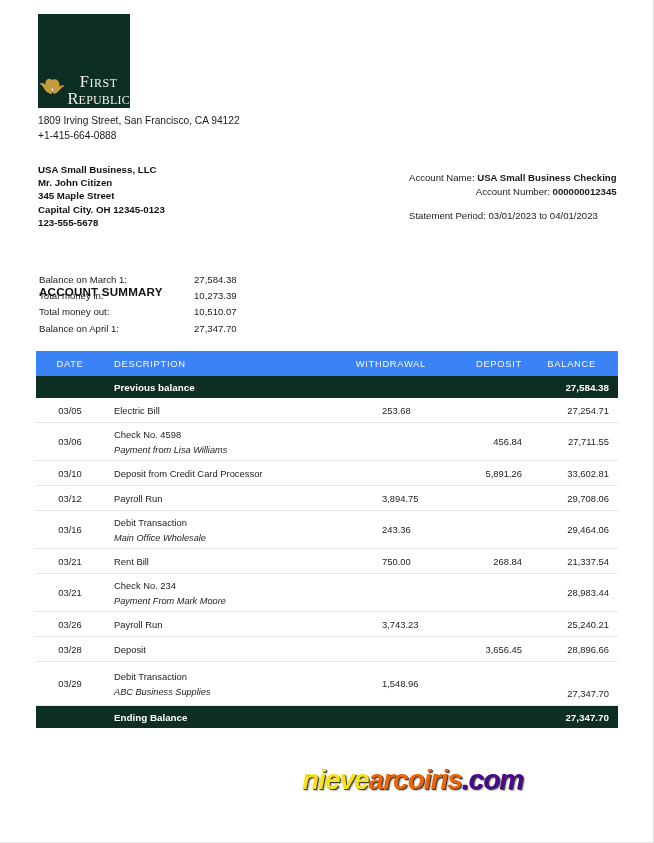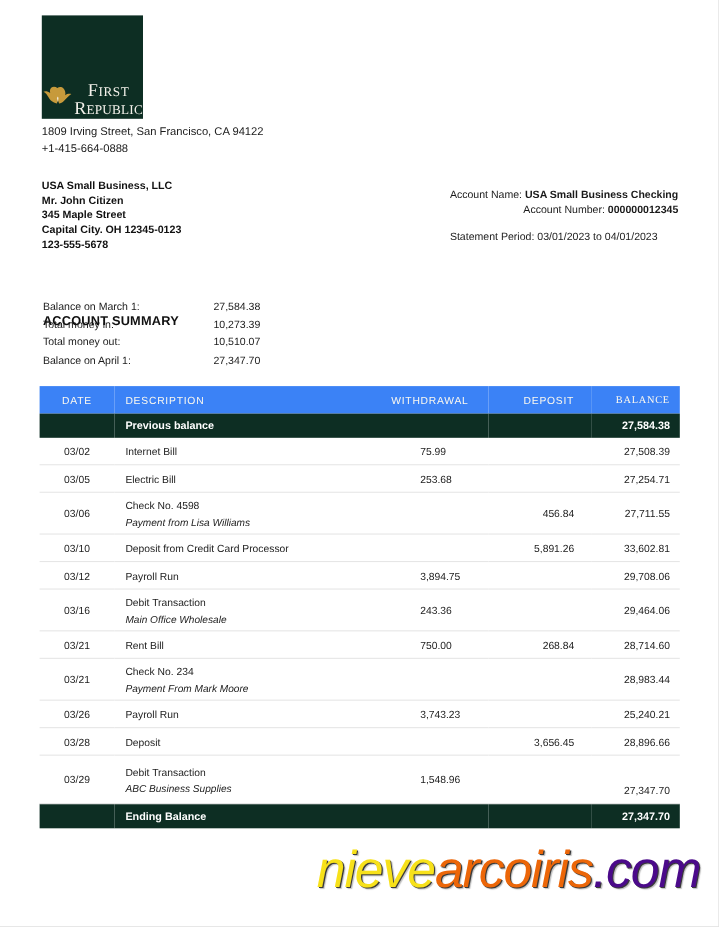--- a/index.html
+++ b/index.html
@@ -151,21 +151,21 @@
     font-weight: normal;
     letter-spacing: 0.7px;
     height: 25px;
     padding: 0 0 0 0;
     vertical-align: middle;
   }
   .txn thead th.h-date { text-align: center; }
   .txn thead th.h-desc { text-align: left; padding-left: 10px; }
   .txn thead th.h-wd   { text-align: right; padding-right: 18px; }
   .txn thead th.h-dep  { text-align: right; padding-right: 16px; }
-  .txn thead th.h-bal  { text-align: right; padding-right: 9px; font-family: Liberation Serif, serif; }
+  .txn thead th.h-bal  { text-align: right; padding-right: 22px; }
 
   .band {
     background: #0d2e23;
     color: #ffffff;
   }
   .band td {
     height: 22px;
     font-size: 9.8px;
     font-weight: bold;
     vertical-align: middle;
@@ -221,25 +221,25 @@
   .r2 td.t-date { vertical-align: middle; }
   .r2.bal-low td.t-bal {
     vertical-align: bottom;
     padding-top: 0;
     padding-bottom: 6px;
   }
 
   
   .watermark {
     position: absolute;
-    left: 288px;
+    left: 302px;
     top: 766px;
     font-family: "Liberation Sans", sans-serif;
-    font-size: 47px;
-    font-weight: normal;
+    font-size: 28px;
+    font-weight: bold;
     font-style: italic;
     letter-spacing: -1px;
     white-space: nowrap;
     line-height: 1;
   }
   .watermark span { text-shadow: 1px 1px 0 #3a3a3a, 2px 2px 1px rgba(0,0,0,.25); }
   .wm-1 { color: #f7e11a; }
   .wm-2 { color: #ec6608; }
   .wm-3 { color: #4b0a8a; }
 </style>
@@ -325,29 +325,20 @@
       </tr>
     </thead>
     <tbody id="txn-body">
       <tr class="band">
         <td></td>
         <td class="b-desc">Previous balance</td>
         <td></td>
         <td></td>
         <td class="b-bal">27,584.38</td>
       </tr>
-    <tr class="row r1">
-          <td class="t-date">03/02</td>
-          <td class="t-desc">
-            <span class="lineA">Internet Bill</span>
-          </td>
-          <td class="t-wd">75.99</td>
-          <td class="t-dep"></td>
-          <td class="t-bal">27,508.39</td>
-        </tr>
         <tr class="row r1">
           <td class="t-date">03/05</td>
           <td class="t-desc">
             <span class="lineA">Electric Bill</span>
           </td>
           <td class="t-wd">253.68</td>
           <td class="t-dep"></td>
           <td class="t-bal">27,254.71</td>
         </tr>
         <tr class="row r2">
@@ -388,21 +379,21 @@
           <td class="t-dep"></td>
           <td class="t-bal">29,464.06</td>
         </tr>
         <tr class="row r1">
           <td class="t-date">03/21</td>
           <td class="t-desc">
             <span class="lineA">Rent Bill</span>
           </td>
           <td class="t-wd">750.00</td>
           <td class="t-dep">268.84</td>
-          <td class="t-bal">28,714.60</td>
+          <td class="t-bal">21,337.54</td>
         </tr>
         <tr class="row r2">
           <td class="t-date">03/21</td>
           <td class="t-desc">
             <span class="lineA">Check No.  234</span>
             <span class="sub">Payment From Mark Moore</span>
           </td>
           <td class="t-wd"></td>
           <td class="t-dep"></td>
           <td class="t-bal">28,983.44</td>

